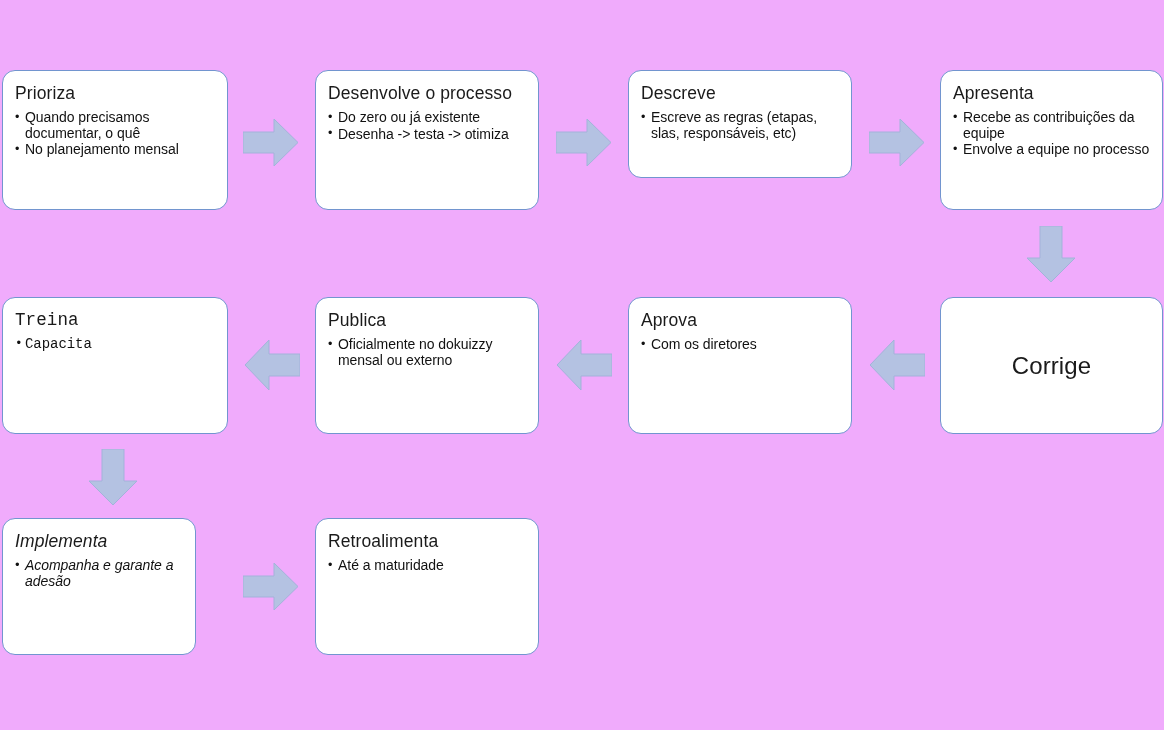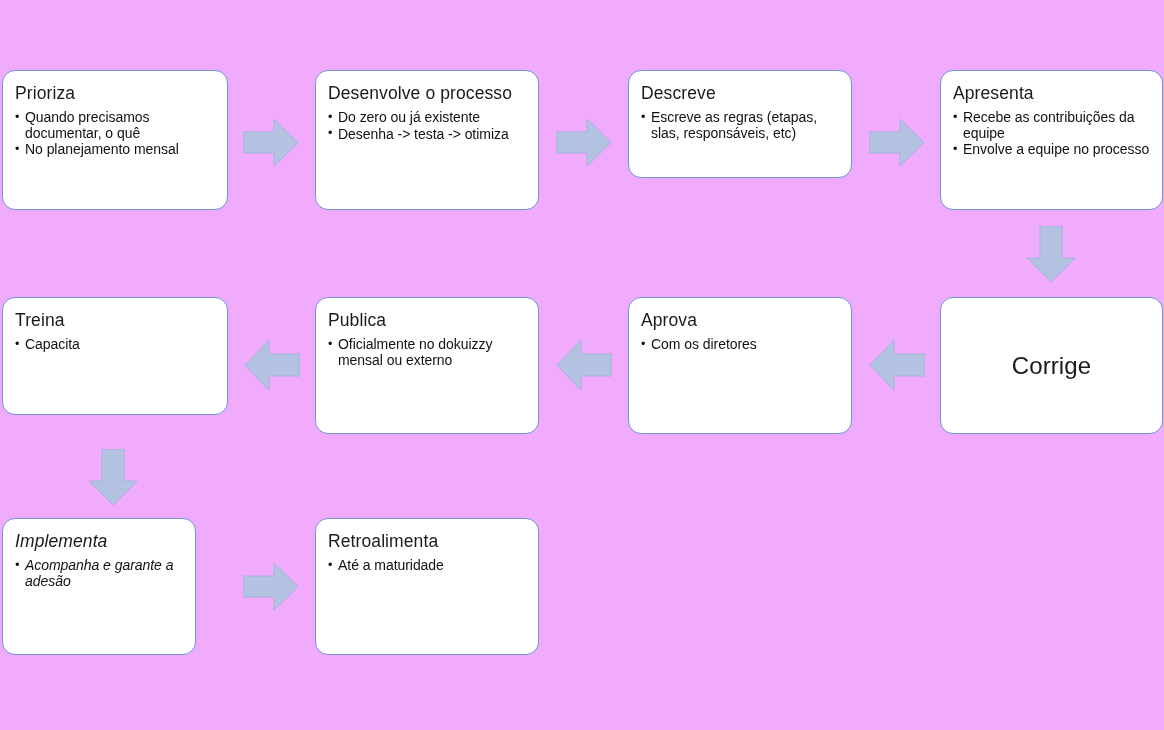--- a/index.html
+++ b/index.html
@@ -131,21 +131,21 @@
       <li>Envolve a equipe no processo</li>
     </ul>
   </div>
 
   <div class="arrow" style="left:1027px; top:226px; width:48px; height:56px;">
     <svg viewBox="0 0 48 56" preserveAspectRatio="none">
       <polygon points="13,0 35,0 35,32 48,32 24,56 0,32 13,32" fill="#b4c2e2" stroke="#a3b2da" stroke-width="1"></polygon>
     </svg>
   </div>
 
-  <div class="node" style="left:2px; top:297px; width:226px; height:118px;">
+  <div class="node" style="left:2px; top:297px; width:226px; height:137px;font-family:Liberation Mono, monospace;">
     <div class="node-title">Treina</div>
     <ul class="bullets">
       <li>Capacita</li>
     </ul>
   </div>
 
   <div class="arrow" style="left:245px; top:340px; width:55px; height:50px;">
     <svg viewBox="0 0 55 50" preserveAspectRatio="none">
       <polygon points="55,14 24,14 24,0 0,25 24,50 24,36 55,36" fill="#b4c2e2" stroke="#a3b2da" stroke-width="1"></polygon>
     </svg>

